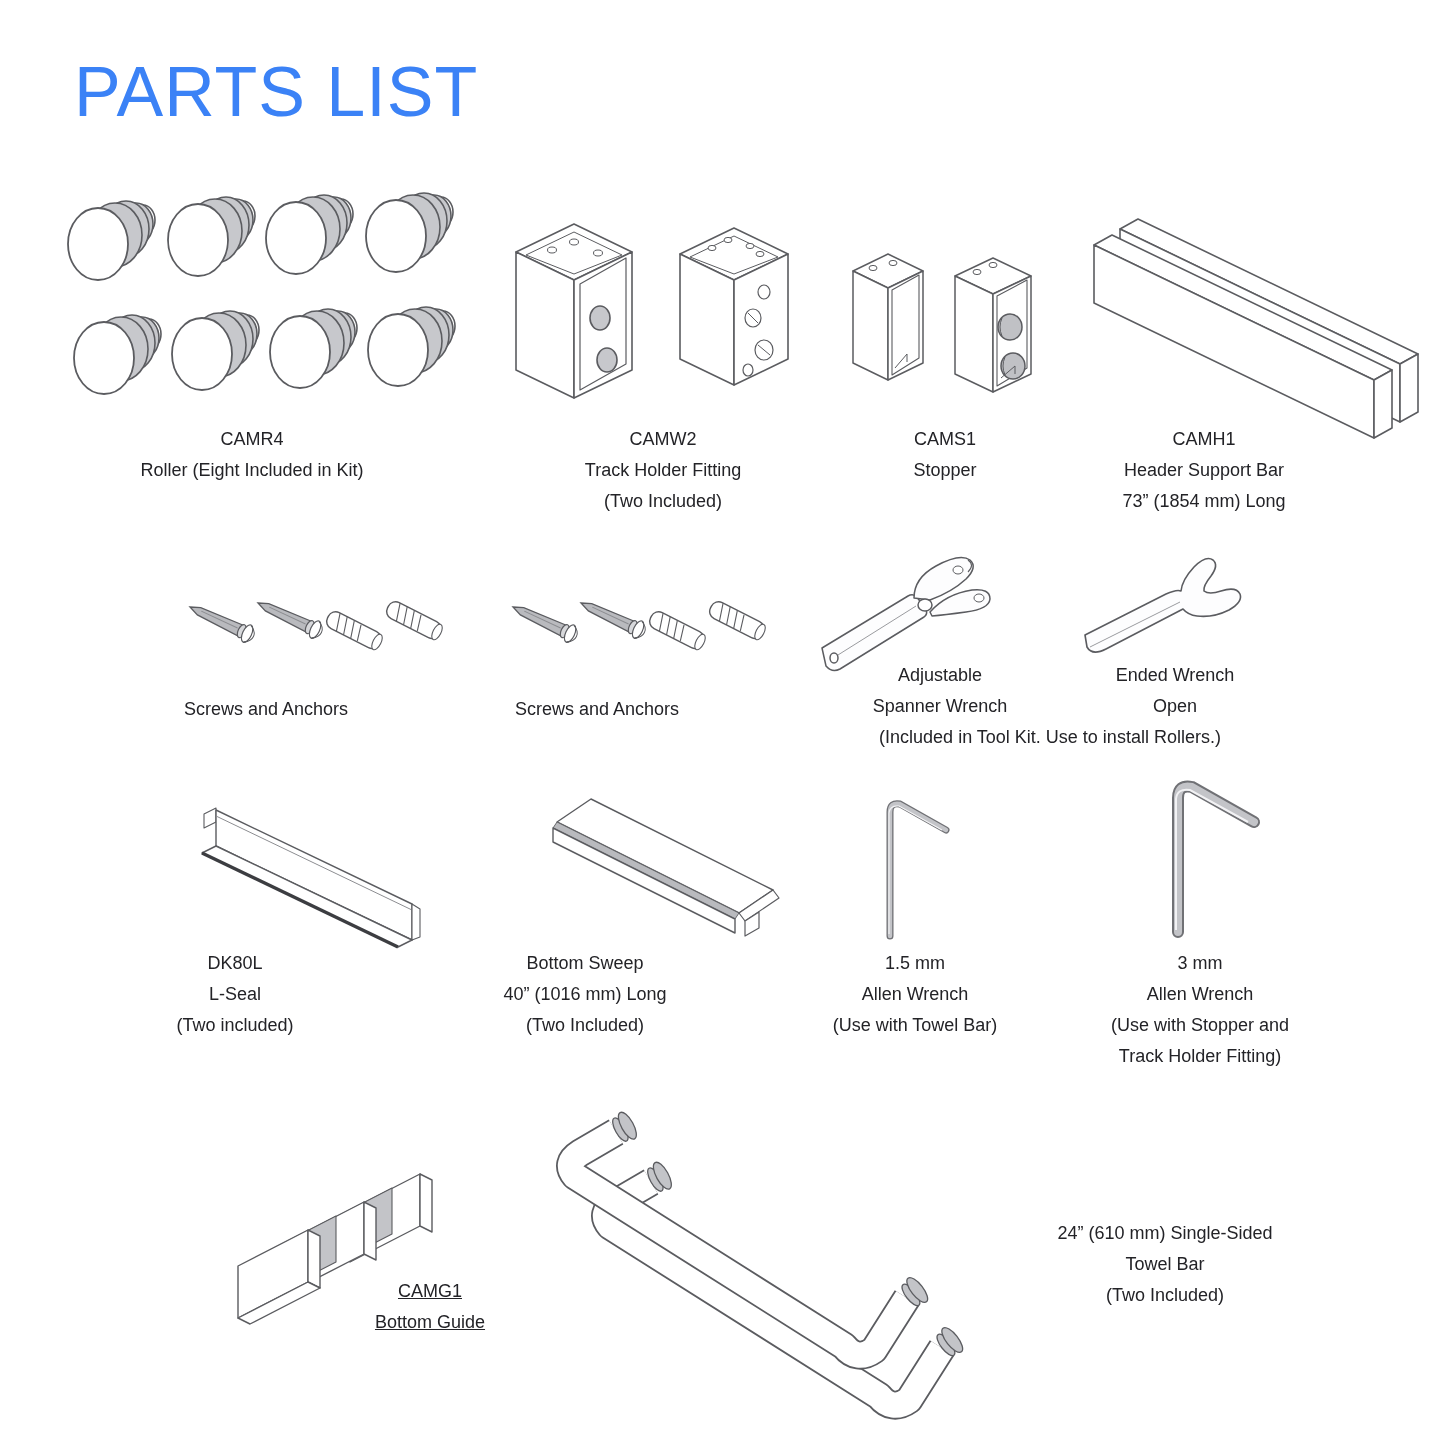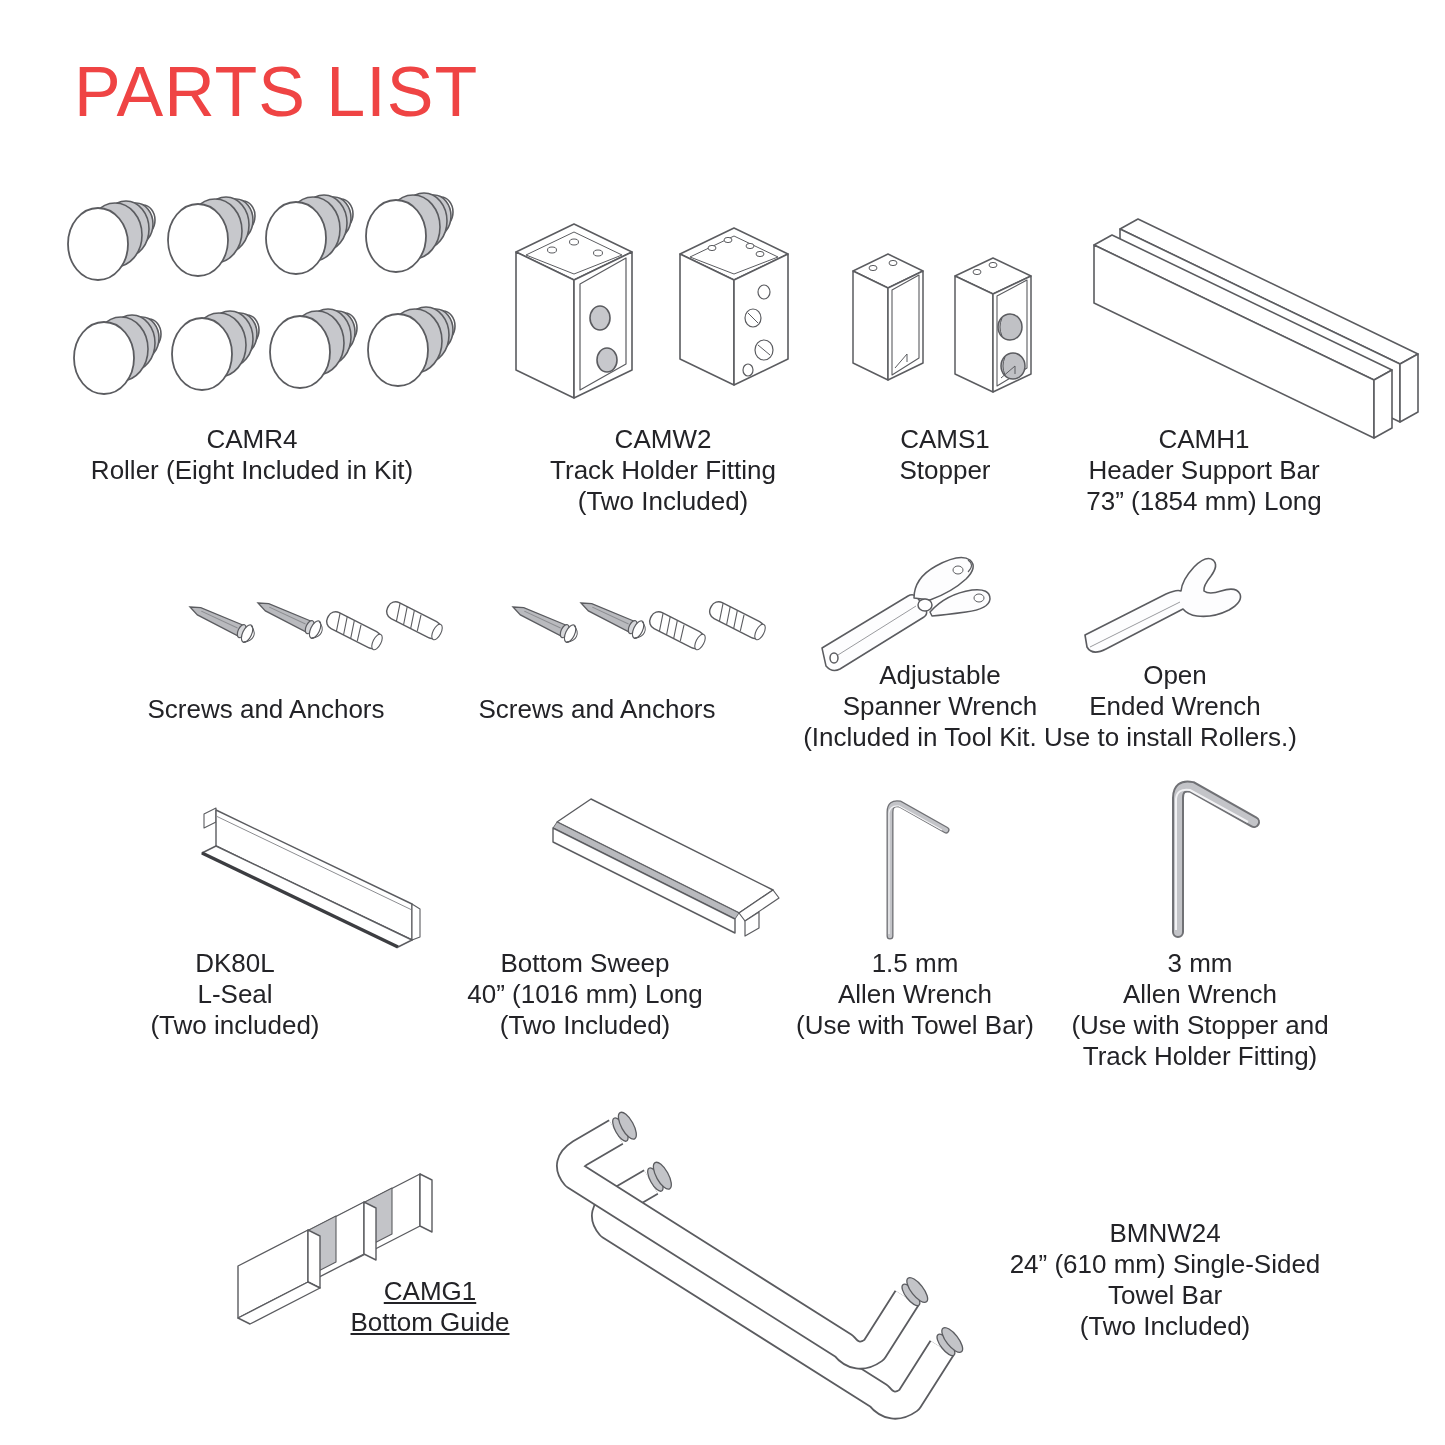--- a/index.html
+++ b/index.html
@@ -3,23 +3,23 @@
 <meta charset="utf-8">
 <style>
   * { margin:0; padding:0; box-sizing:border-box; }
   html,body { background:#ffffff; }
   body {
     width:1445px; height:1445px; position:relative; overflow:hidden;
     font-family:"Liberation Sans", sans-serif; color:#232327;
   }
   .title {
     position:absolute; left:74px; top:52px;
-    font-size:70px; letter-spacing:1px; color:#ef4444; white-space:nowrap;
+    font-size:70px; letter-spacing:1px; color:#3b82f6; white-space:nowrap;
   }
-  .label { position:absolute; text-align:center; font-size:26px; line-height:31px; color:#232327; }
+  .label { position:absolute; text-align:center; font-size:18px; line-height:31px; color:#232327; }
   .label div { white-space:nowrap; }
   .illus { position:absolute; }
   svg { display:block; overflow:visible; }
 </style>
 </head>
 <body>
 
 <div class="title">PARTS LIST</div>
 
 <svg class="illus" style="left:64px; top:190px;" width="420" height="215" viewBox="0 0 420 215">
@@ -253,22 +253,22 @@
 <div class="label" style="left:387px; top:694px; width:420px;">
   <div>Screws and Anchors</div>
 </div>
 
 <div class="label" style="left:720px; top:660px; width:440px;">
   <div>Adjustable</div>
   <div>Spanner Wrench</div>
 </div>
 
 <div class="label" style="left:955px; top:660px; width:440px;">
+  <div>Ended Wrench</div>
   <div>Open</div>
-  <div>Ended Wrench</div>
 </div>
 
 <div class="label" style="left:770px; top:722px; width:560px;">
   <div>(Included in Tool Kit. Use to install Rollers.)</div>
 </div>
 
 <div class="label" style="left:25px; top:948px; width:420px;">
   <div>DK80L</div>
   <div>L-Seal</div>
   <div>(Two included)</div>
@@ -292,17 +292,16 @@
   <div>(Use with Stopper and</div>
   <div>Track Holder Fitting)</div>
 </div>
 
 <div class="label" style="left:220px; top:1276px; width:420px;text-decoration:underline;">
   <div>CAMG1</div>
   <div>Bottom Guide</div>
 </div>
 
 <div class="label" style="left:955px; top:1218px; width:420px;">
-  <div>BMNW24</div>
   <div>24” (610 mm) Single-Sided</div>
   <div>Towel Bar</div>
   <div>(Two Included)</div>
 </div>
 
 </body></html>

